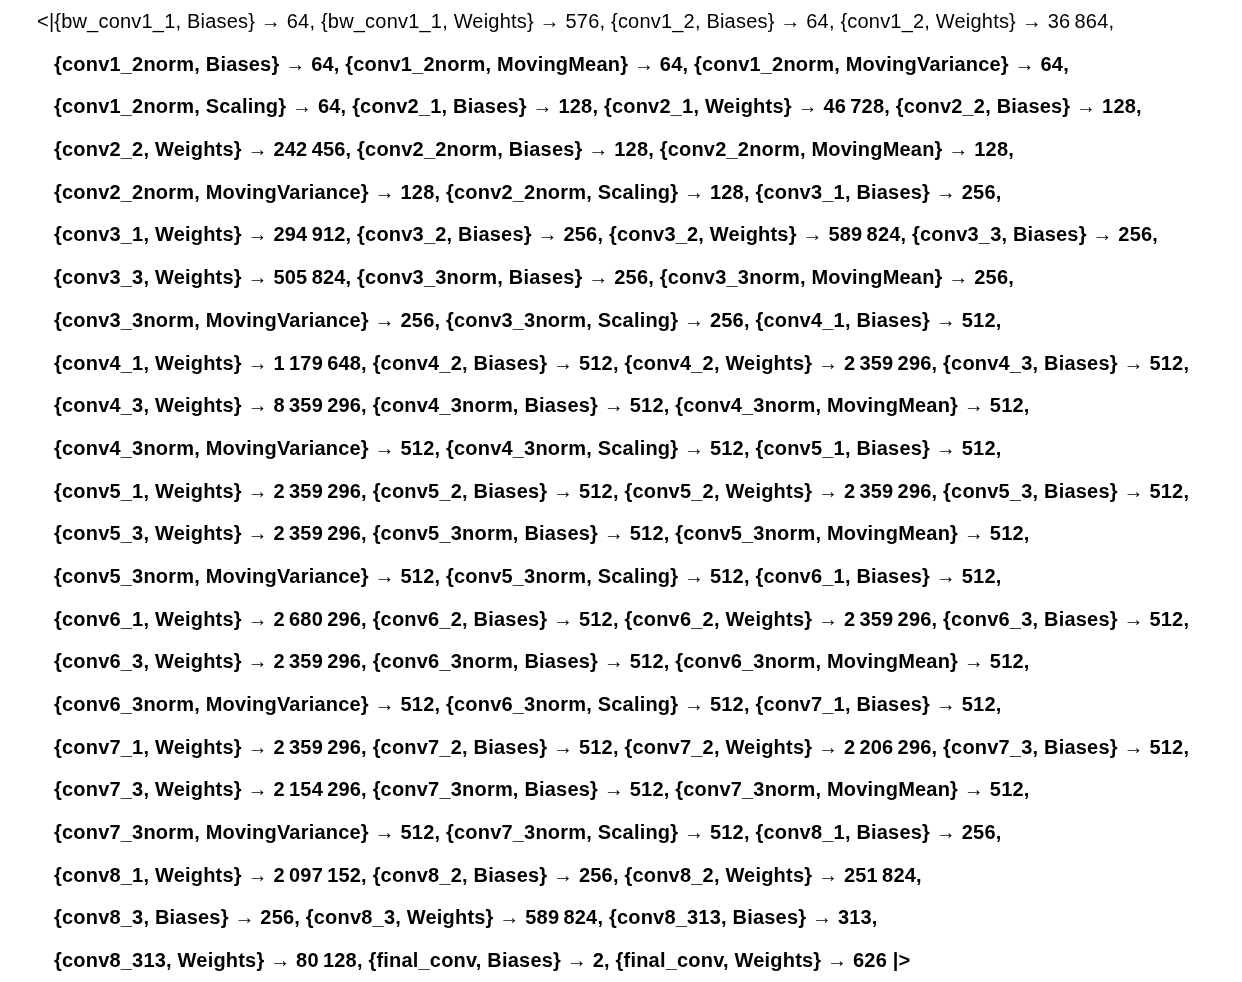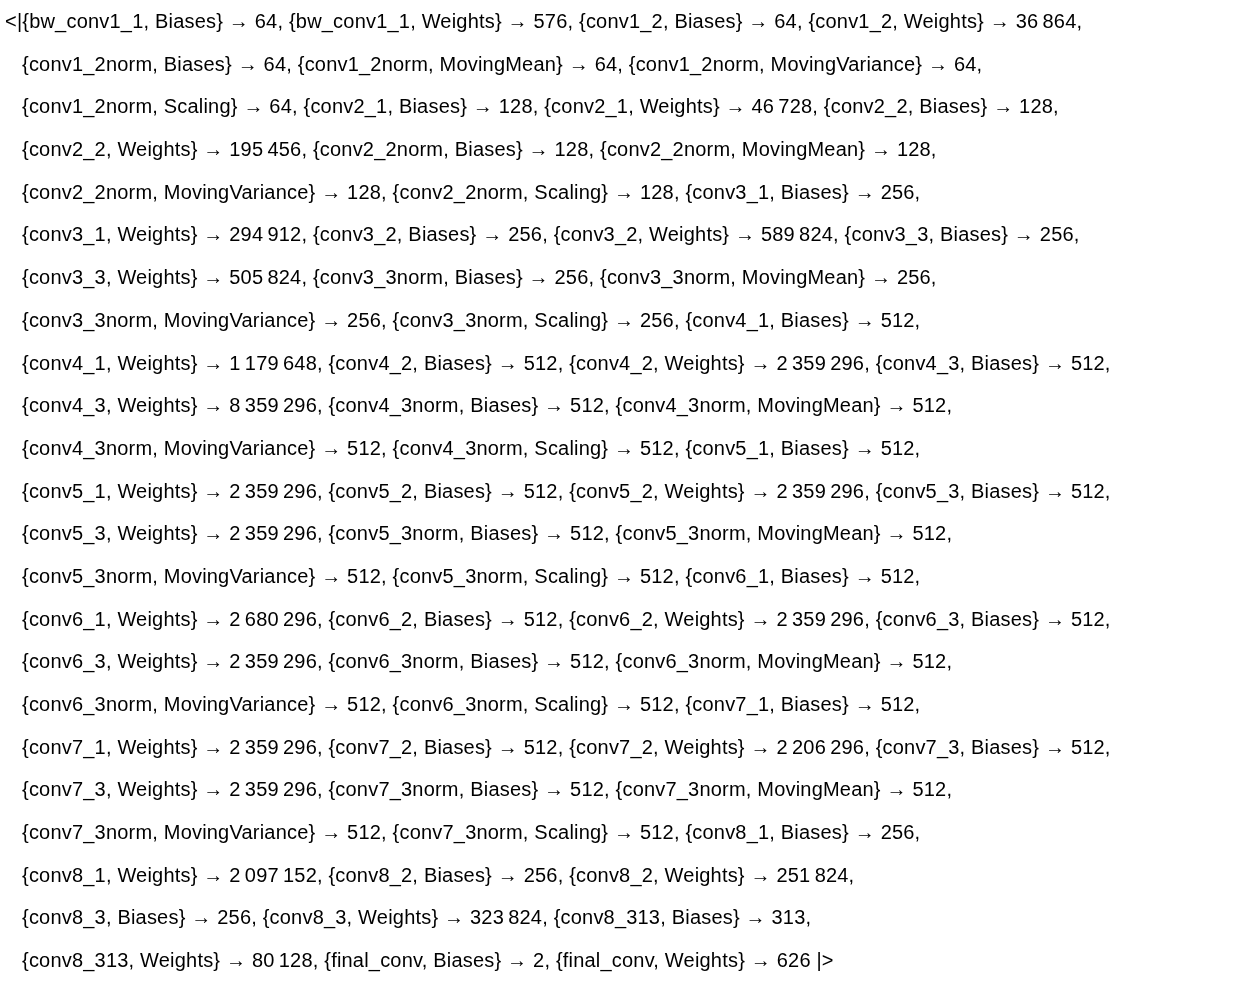--- a/index.html
+++ b/index.html
@@ -17,45 +17,47 @@
   .output-cell {
     padding: 0 0 0 5px;
   }
   .line {
     white-space: pre;
     font-size: 20px;
     line-height: 42.7px;
     height: 42.7px;
     letter-spacing: 0.2px;
     font-stretch: condensed;
+    margin-left: 32px;
   }
   .line.cont {
     padding-left: 17px;
+    font-weight: bold;
   }
 </style>
 </head>
 <body>
 
 <div class="output-cell">
   <div class="line">&lt;|{bw_conv1_1, Biases} → 64, {bw_conv1_1, Weights} → 576, {conv1_2, Biases} → 64, {conv1_2, Weights} → 36 864,</div>
   <div class="line cont">{conv1_2norm, Biases} → 64, {conv1_2norm, MovingMean} → 64, {conv1_2norm, MovingVariance} → 64,</div>
   <div class="line cont">{conv1_2norm, Scaling} → 64, {conv2_1, Biases} → 128, {conv2_1, Weights} → 46 728, {conv2_2, Biases} → 128,</div>
-  <div class="line cont">{conv2_2, Weights} → 195 456, {conv2_2norm, Biases} → 128, {conv2_2norm, MovingMean} → 128,</div>
+  <div class="line cont">{conv2_2, Weights} → 242 456, {conv2_2norm, Biases} → 128, {conv2_2norm, MovingMean} → 128,</div>
   <div class="line cont">{conv2_2norm, MovingVariance} → 128, {conv2_2norm, Scaling} → 128, {conv3_1, Biases} → 256,</div>
   <div class="line cont">{conv3_1, Weights} → 294 912, {conv3_2, Biases} → 256, {conv3_2, Weights} → 589 824, {conv3_3, Biases} → 256,</div>
   <div class="line cont">{conv3_3, Weights} → 505 824, {conv3_3norm, Biases} → 256, {conv3_3norm, MovingMean} → 256,</div>
   <div class="line cont">{conv3_3norm, MovingVariance} → 256, {conv3_3norm, Scaling} → 256, {conv4_1, Biases} → 512,</div>
   <div class="line cont">{conv4_1, Weights} → 1 179 648, {conv4_2, Biases} → 512, {conv4_2, Weights} → 2 359 296, {conv4_3, Biases} → 512,</div>
   <div class="line cont">{conv4_3, Weights} → 8 359 296, {conv4_3norm, Biases} → 512, {conv4_3norm, MovingMean} → 512,</div>
   <div class="line cont">{conv4_3norm, MovingVariance} → 512, {conv4_3norm, Scaling} → 512, {conv5_1, Biases} → 512,</div>
   <div class="line cont">{conv5_1, Weights} → 2 359 296, {conv5_2, Biases} → 512, {conv5_2, Weights} → 2 359 296, {conv5_3, Biases} → 512,</div>
   <div class="line cont">{conv5_3, Weights} → 2 359 296, {conv5_3norm, Biases} → 512, {conv5_3norm, MovingMean} → 512,</div>
   <div class="line cont">{conv5_3norm, MovingVariance} → 512, {conv5_3norm, Scaling} → 512, {conv6_1, Biases} → 512,</div>
   <div class="line cont">{conv6_1, Weights} → 2 680 296, {conv6_2, Biases} → 512, {conv6_2, Weights} → 2 359 296, {conv6_3, Biases} → 512,</div>
   <div class="line cont">{conv6_3, Weights} → 2 359 296, {conv6_3norm, Biases} → 512, {conv6_3norm, MovingMean} → 512,</div>
   <div class="line cont">{conv6_3norm, MovingVariance} → 512, {conv6_3norm, Scaling} → 512, {conv7_1, Biases} → 512,</div>
   <div class="line cont">{conv7_1, Weights} → 2 359 296, {conv7_2, Biases} → 512, {conv7_2, Weights} → 2 206 296, {conv7_3, Biases} → 512,</div>
-  <div class="line cont">{conv7_3, Weights} → 2 359 296, {conv7_3norm, Biases} → 512, {conv7_3norm, MovingMean} → 512,</div>
+  <div class="line cont">{conv7_3, Weights} → 2 154 296, {conv7_3norm, Biases} → 512, {conv7_3norm, MovingMean} → 512,</div>
   <div class="line cont">{conv7_3norm, MovingVariance} → 512, {conv7_3norm, Scaling} → 512, {conv8_1, Biases} → 256,</div>
   <div class="line cont">{conv8_1, Weights} → 2 097 152, {conv8_2, Biases} → 256, {conv8_2, Weights} → 251 824,</div>
-  <div class="line cont">{conv8_3, Biases} → 256, {conv8_3, Weights} → 323 824, {conv8_313, Biases} → 313,</div>
+  <div class="line cont">{conv8_3, Biases} → 256, {conv8_3, Weights} → 589 824, {conv8_313, Biases} → 313,</div>
   <div class="line cont">{conv8_313, Weights} → 80 128, {final_conv, Biases} → 2, {final_conv, Weights} → 626 |&gt;</div>
 </div>
 
 </body></html>

